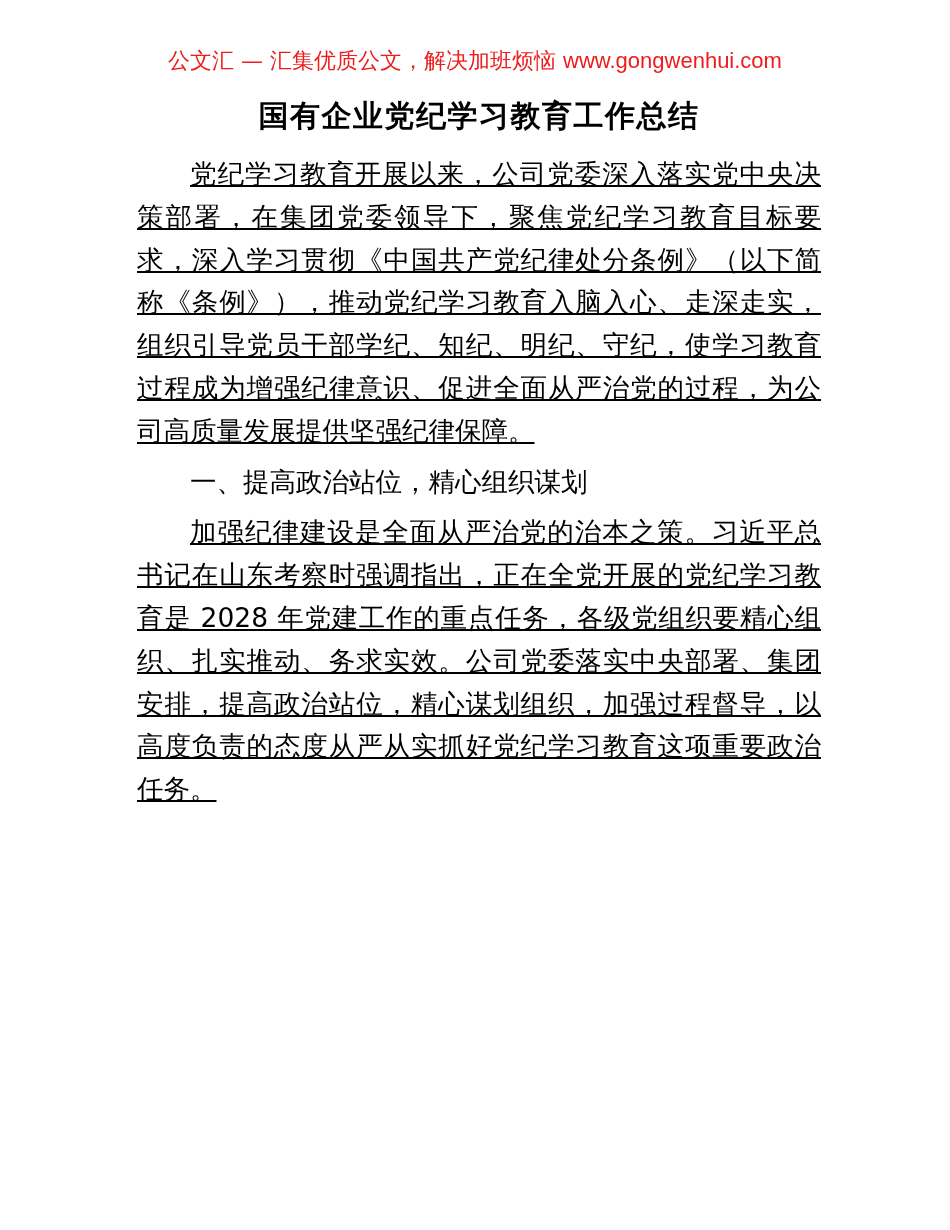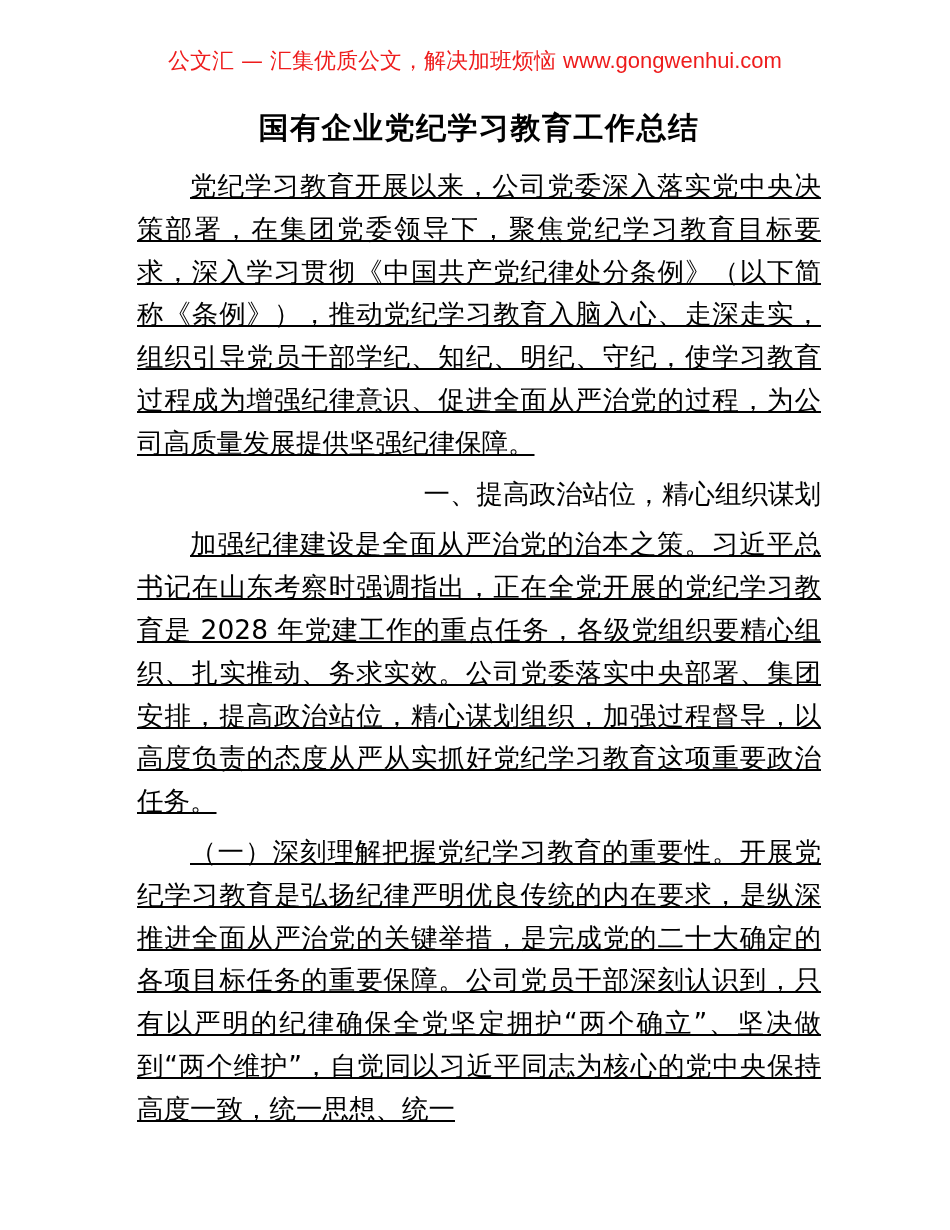--- a/index.html
+++ b/index.html
@@ -42,40 +42,40 @@
     top: 92px;
     left: 137px;
     width: 684px;
   }
   .doc-title {
     font-size: 30px;
     line-height: 46px;
     font-weight: bold;
     text-align: center;
     letter-spacing: 1.5px;
-    margin: 13px 0 14px 0;
+    margin: 1px 0 14px 0;
     font-family: "DejaVu Sans", "Liberation Sans", sans-serif;
   }
   p.para {
     font-size: 26.5px;
     line-height: 42.8px;
     margin: 0;
     text-align: justify;
     text-justify: inter-ideograph;
     text-indent: 2em;
     letter-spacing: 0px;
     font-family: "DejaVu Sans", "Liberation Sans", sans-serif;
     text-decoration: underline;
   }
   p.heading-1 {
     font-size: 26.5px;
     line-height: 42.8px;
     margin: 0;
     text-indent: 2em;
-    text-align: right;
+    text-align: left;
     font-family: "DejaVu Sans", "Liberation Sans", sans-serif;
   }
   .spacer-sm { height: 8px; }
 </style>
 </head>
 <body>
 
 <div class="page">
 
   <div class="watermark-banner">
@@ -91,17 +91,16 @@
     <div class="spacer-sm"></div>
 
     <p class="heading-1">一、提高政治站位，精心组织谋划</p>
 
     <div class="spacer-sm"></div>
 
     <p class="para">加强纪律建设是全面从严治党的治本之策。习近平总书记在山东考察时强调指出，正在全党开展的党纪学习教育是 2028 年党建工作的重点任务，各级党组织要精心组织、扎实推动、务求实效。公司党委落实中央部署、集团安排，提高政治站位，精心谋划组织，加强过程督导，以高度负责的态度从严从实抓好党纪学习教育这项重要政治任务。</p>
 
     <div class="spacer-sm"></div>
 
-    <p class="para">（一）深刻理解把握党纪学习教育的重要性。开展党纪学习教育是弘扬纪律严明优良传统的内在要求，是纵深推进全面从严治党的关键举措，是完成党的二十大确定的各项目标任务的重要保障。公司党员干部深刻认识到，只有以严明的纪律确保全党坚定拥护“两个确立”、坚决做到“两个维护”，自觉同以习近平同志为核心的党中央保持高度一致，统一思想、统一</p>
 
   </div>
 
 </div>
 
 </body></html>

